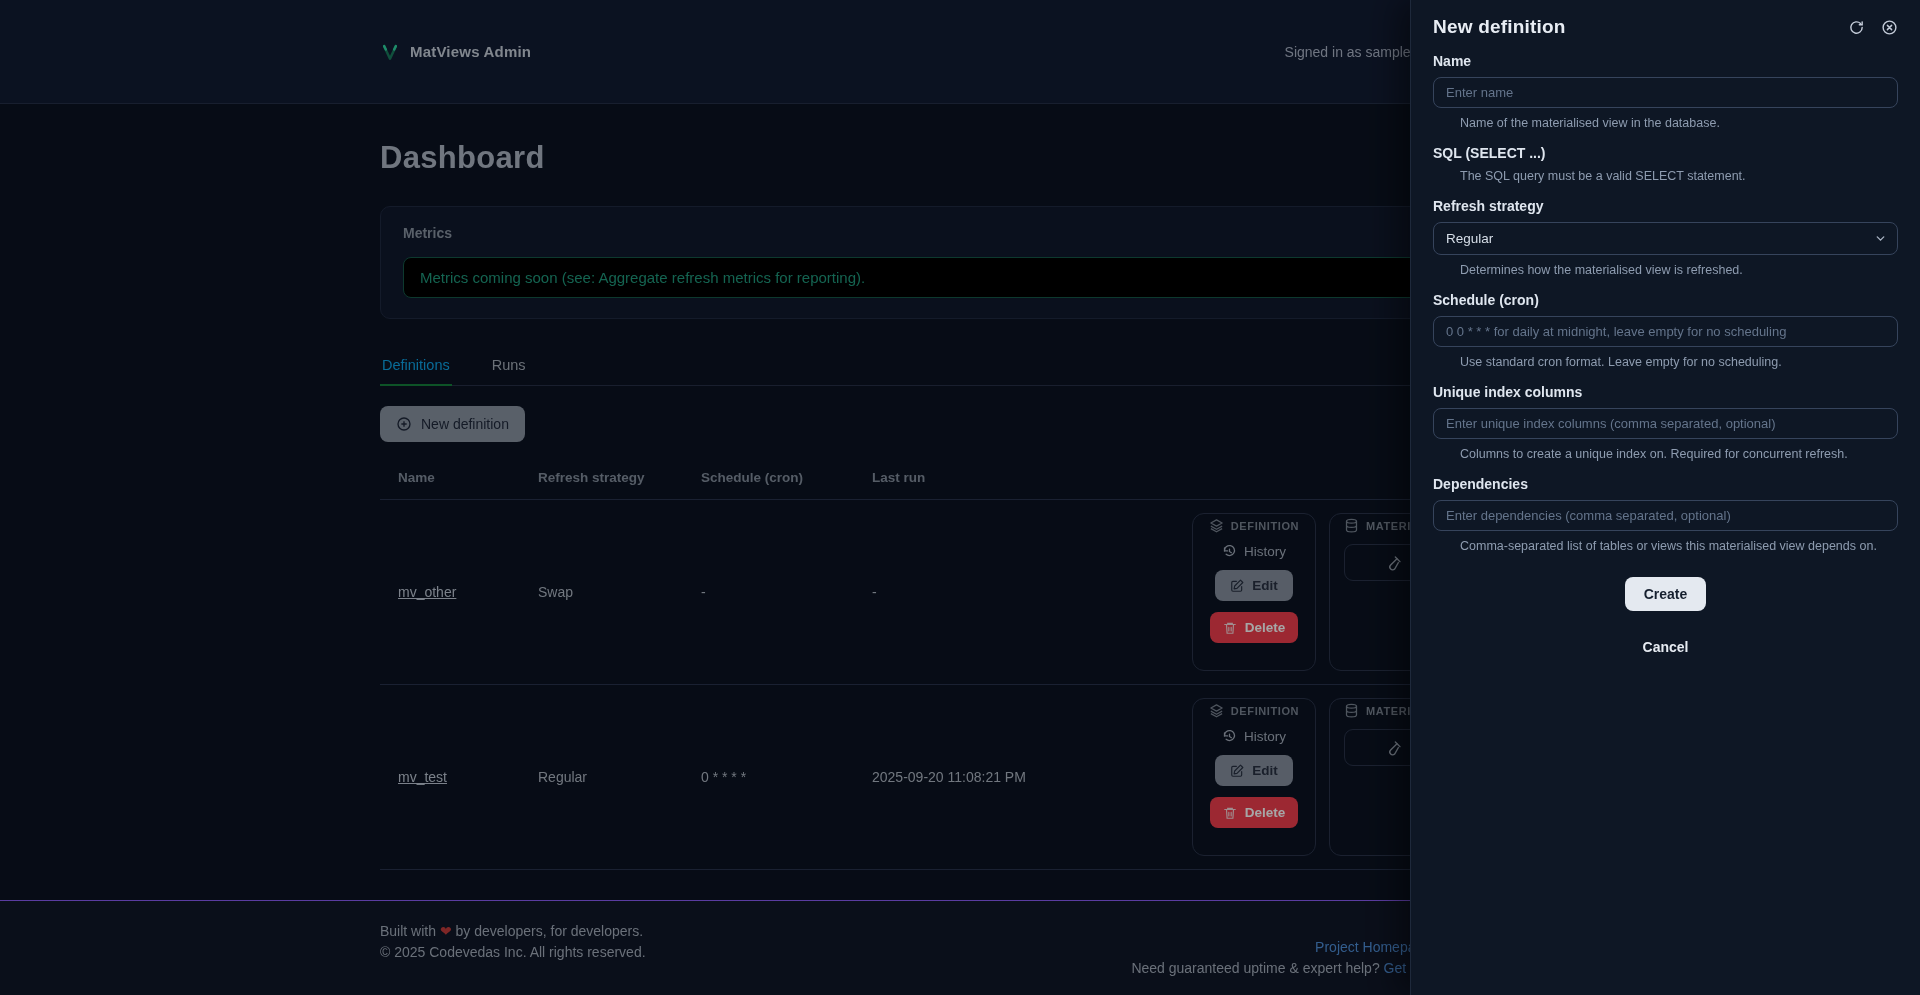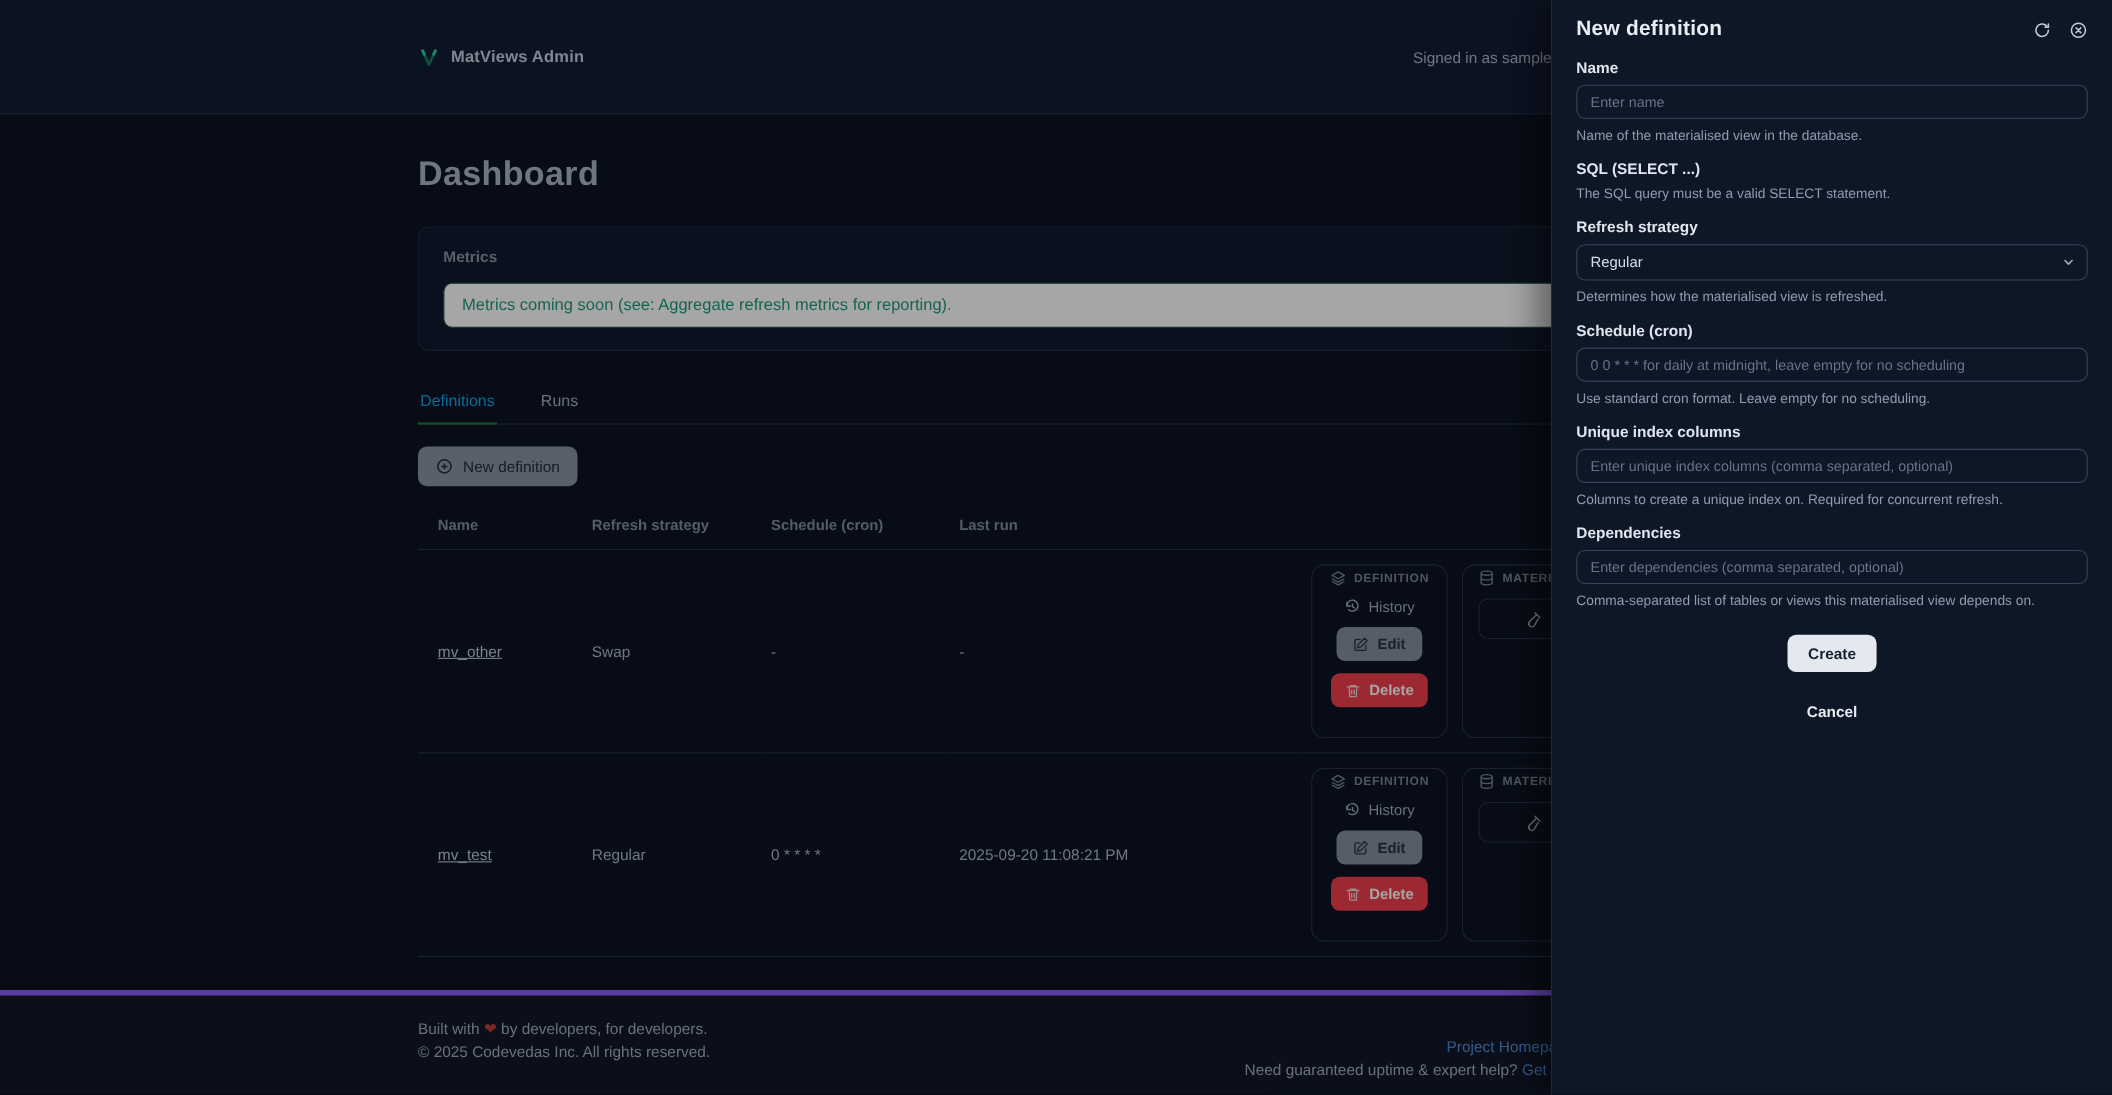--- a/index.html
+++ b/index.html
@@ -26,21 +26,21 @@
   
   main { flex:1 1 auto; }
   h1.page-title { margin-top:36px; font-size:31px; font-weight:700; color:#acb5c3; letter-spacing:.3px; }
 
   .card {
     margin-top:30px; background:#10192d; border:1px solid #1f2a41; border-radius:10px;
   }
   .card-title { padding:18px 22px 10px; font-size:14px; font-weight:700; color:#8994a2; }
   .alert {
     margin:6px 22px 20px; padding:11px 16px;
-    background:#ffffff; border:1px solid #145848; border-radius:8px;
+    background:#000000; border:1px solid #145848; border-radius:8px;
     color:#209a7d; font-size:15px;
   }
 
   .tabs { margin-top:38px; display:flex; gap:38px; border-bottom:1px solid #273148; }
   .tab { padding:0 2px 11px; font-size:14.5px; color:#a5aeb9; cursor:pointer; }
   .tab.active { color:#0ea5e9; border-bottom:2px solid #15803d; margin-bottom:-1px; }
 
   .btn-new {
     margin-top:20px; display:inline-flex; align-items:center; gap:9px;
     background:#8994a2; color:#1f283b; border:none; border-radius:8px;
@@ -77,21 +77,21 @@
   }
   .btn-tube {
     width:100px; height:37px; border:1px solid #2a344b; background:transparent; border-radius:9px;
     display:flex; align-items:center; justify-content:center; cursor:pointer; color:#a3adbb;
     align-self:flex-start; margin-left:4px;
   }
   .mat .group-head { align-self:flex-start; margin-left:4px; }
 
   
   footer.site {
-    flex:none; background:#101728; border-top:5px solid #8b5cf6; padding:20px 0 0; height:95px;
+    flex:none; background:#101728; border-top:1px solid #8b5cf6; padding:20px 0 0; height:95px;
   }
   .footer-row { display:flex; justify-content:space-between; align-items:flex-start; }
   .f-left div { font-size:14px; color:#a3adbb; line-height:21px; }
   .heart { color:#c23b3b; }
   .f-right { text-align:right; margin-top:16px; }
   .f-right div { font-size:14px; line-height:21px; color:#a3adbb; }
   .f-link { color:#4e8fd9; cursor:pointer; }
   .f-links a { margin-left:14px; }
 
   
@@ -110,21 +110,21 @@
   .field input[type=text] {
     width:100%; height:31px; background:transparent; border:1px solid #36445c; border-radius:8px;
     padding:0 12px; font-size:13px; color:#cbd5e1; font-family:inherit; outline:none;
   }
   .field input::placeholder, .field textarea::placeholder { color:#64748b; opacity:1; }
   .field textarea {
     width:100%; height:176px; background:transparent; border:1px solid #36445c; border-radius:8px;
     padding:10px 12px; font-size:13px; color:#cbd5e1; outline:none; resize:vertical;
     font-family:"DejaVu Sans Mono", monospace;
   }
-  .help { margin-top:8px; font-size:12.5px; color:#8e9cb0; }
+  .help { margin-top:8px; font-size:12.5px; color:#8e9cb0;margin-left:27px; }
   .select-wrap { position:relative; }
   .select-box {
     width:100%; height:33px; border:1px solid #36445c; border-radius:8px; background:#0e1725;
     display:flex; align-items:center; padding:0 12px; font-size:13.5px; color:#d7dfe9; cursor:pointer;
   }
   .select-box .chev { position:absolute; right:11px; top:10px; color:#aab4c4; }
   .drawer-actions { margin-top:24px; display:flex; align-items:center; gap:28px;flex-direction:column; }
   .btn-create {
     background:#e4e9f0; color:#16202f; border:none; border-radius:8px; padding:9px 19px;
     font-size:14px; font-weight:600; cursor:pointer; font-family:inherit;

